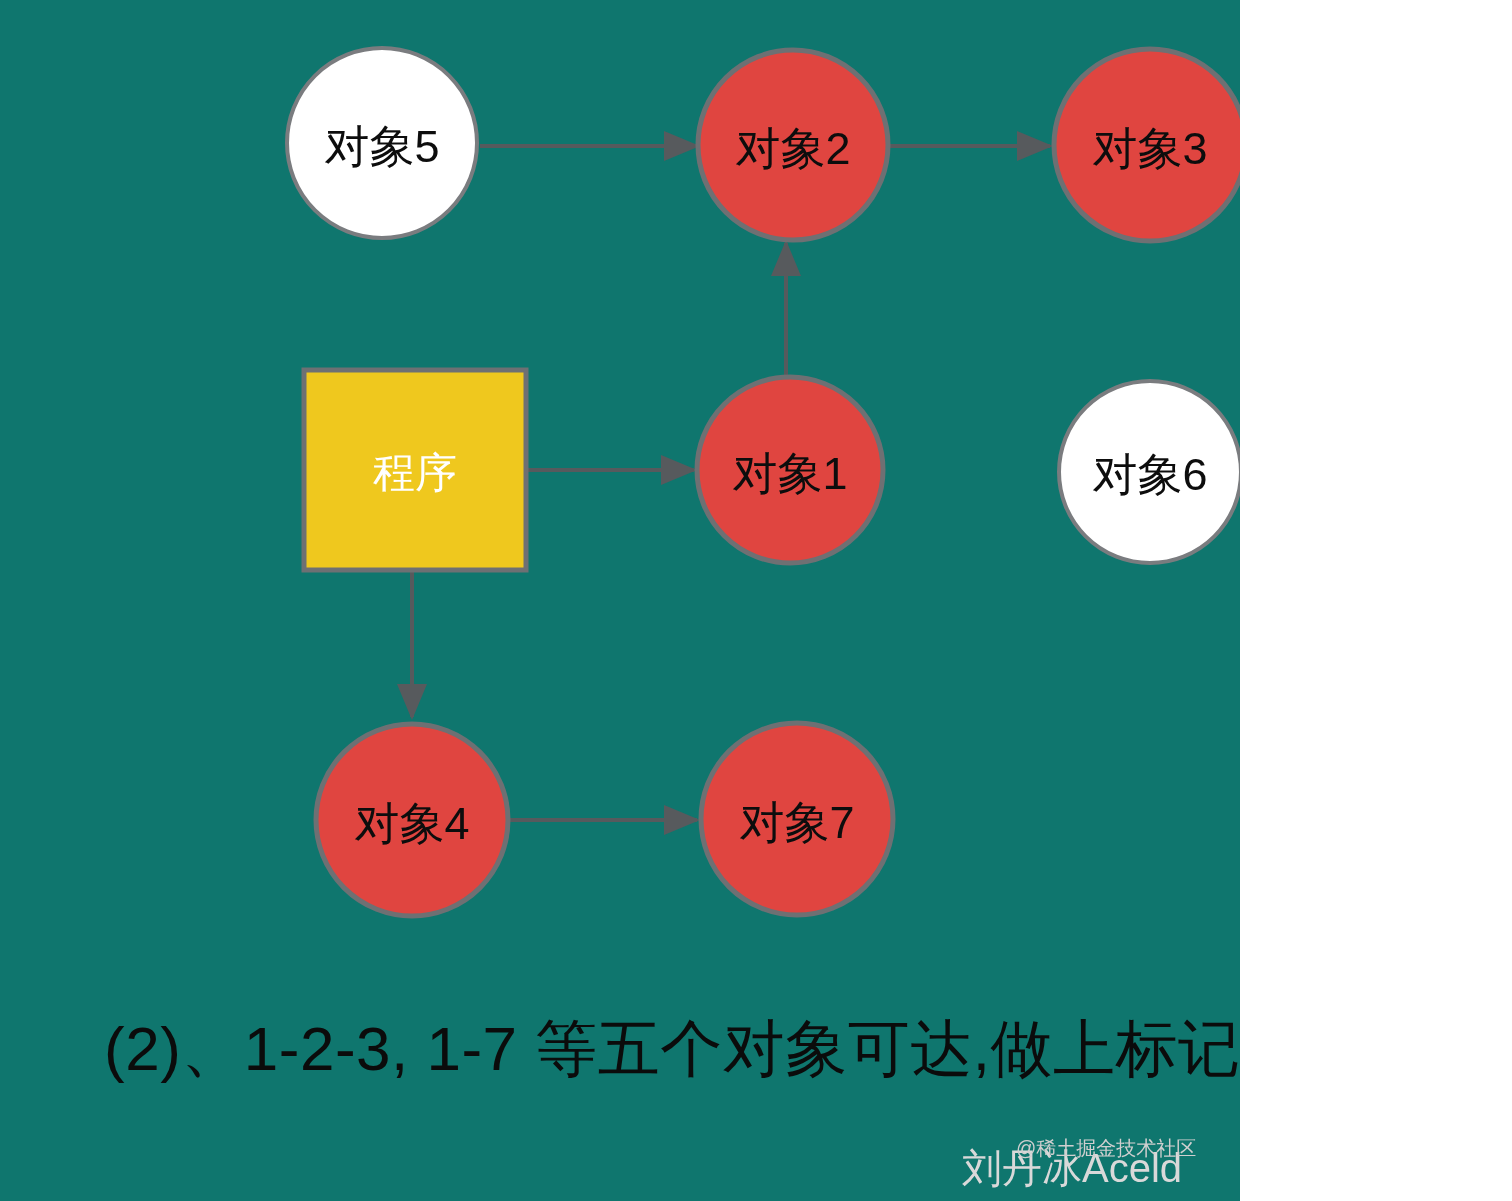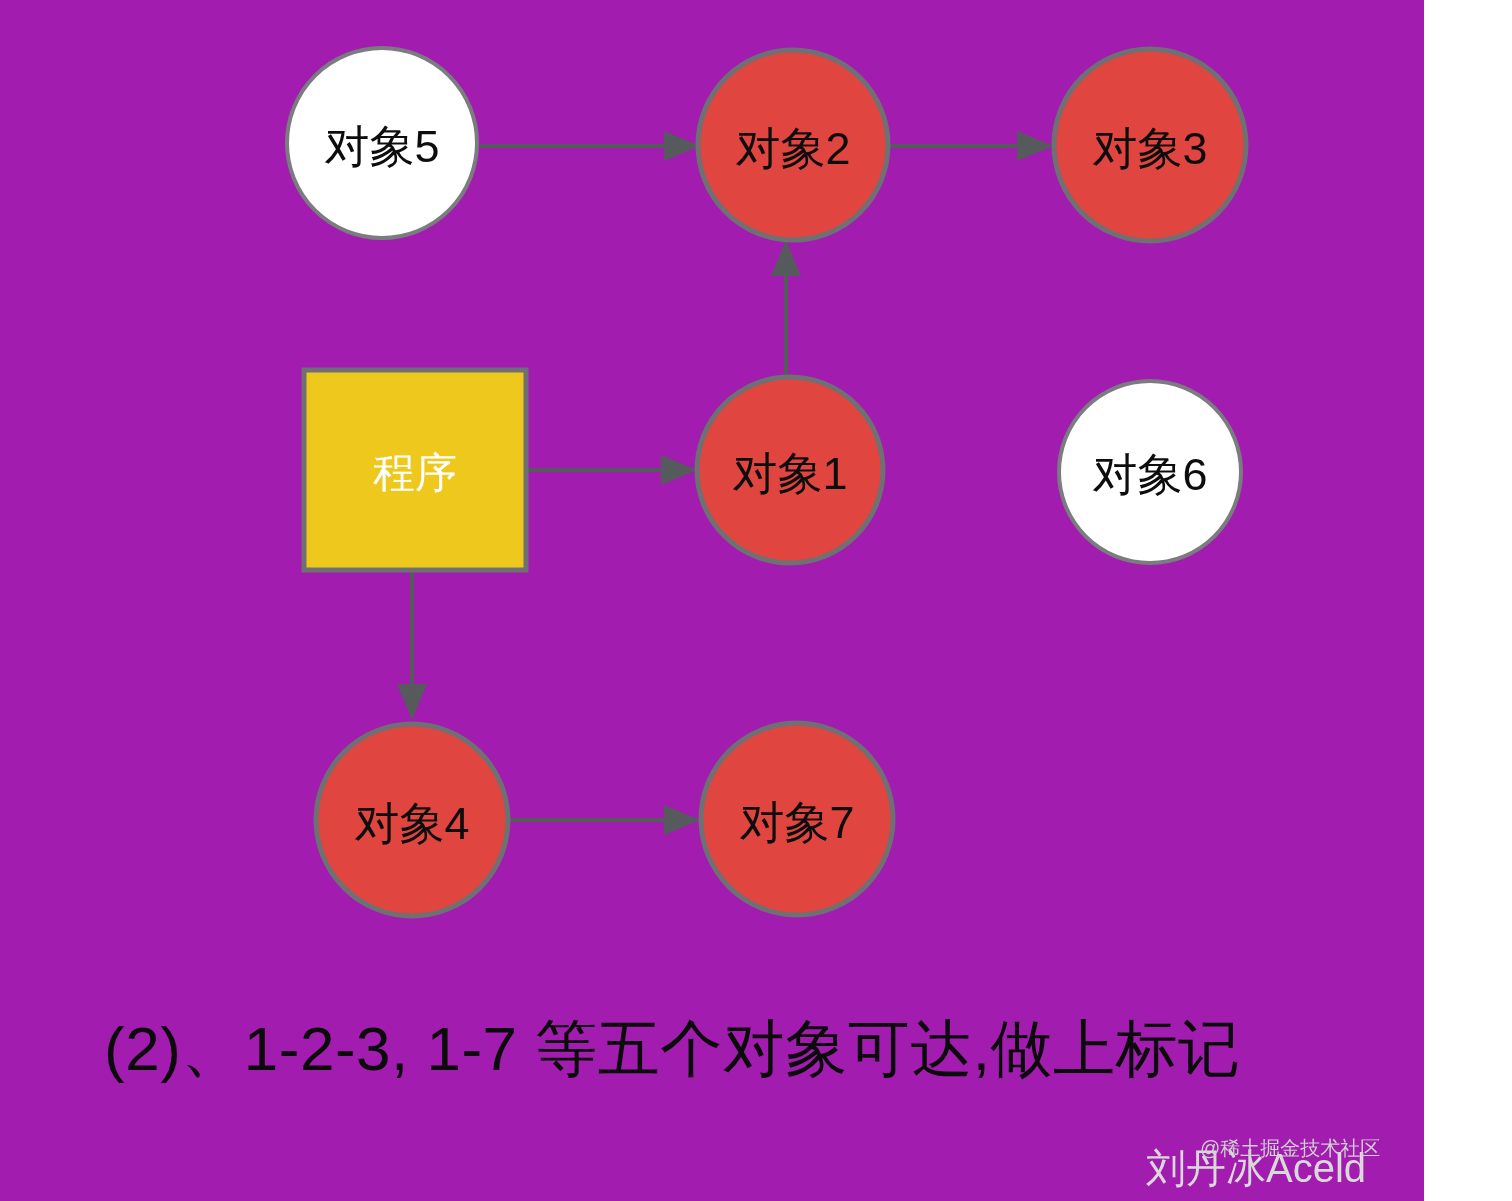--- a/index.html
+++ b/index.html
@@ -5,23 +5,23 @@
   html, body {
     margin: 0;
     padding: 0;
     background: #ffffff;
   }
   body {
     font-family: "Liberation Sans", "DejaVu Sans", sans-serif;
   }
   #stage {
     position: relative;
-    width: 1424px;
+    width: 1240px;
     height: 1201px;
-    background: #a21caf;
+    background: #0f766e;
     overflow: hidden;
   }
   #diagram-svg {
     position: absolute;
     left: 0;
     top: 0;
     width: 1512px;
     height: 1201px;
   }
   .node-label {

